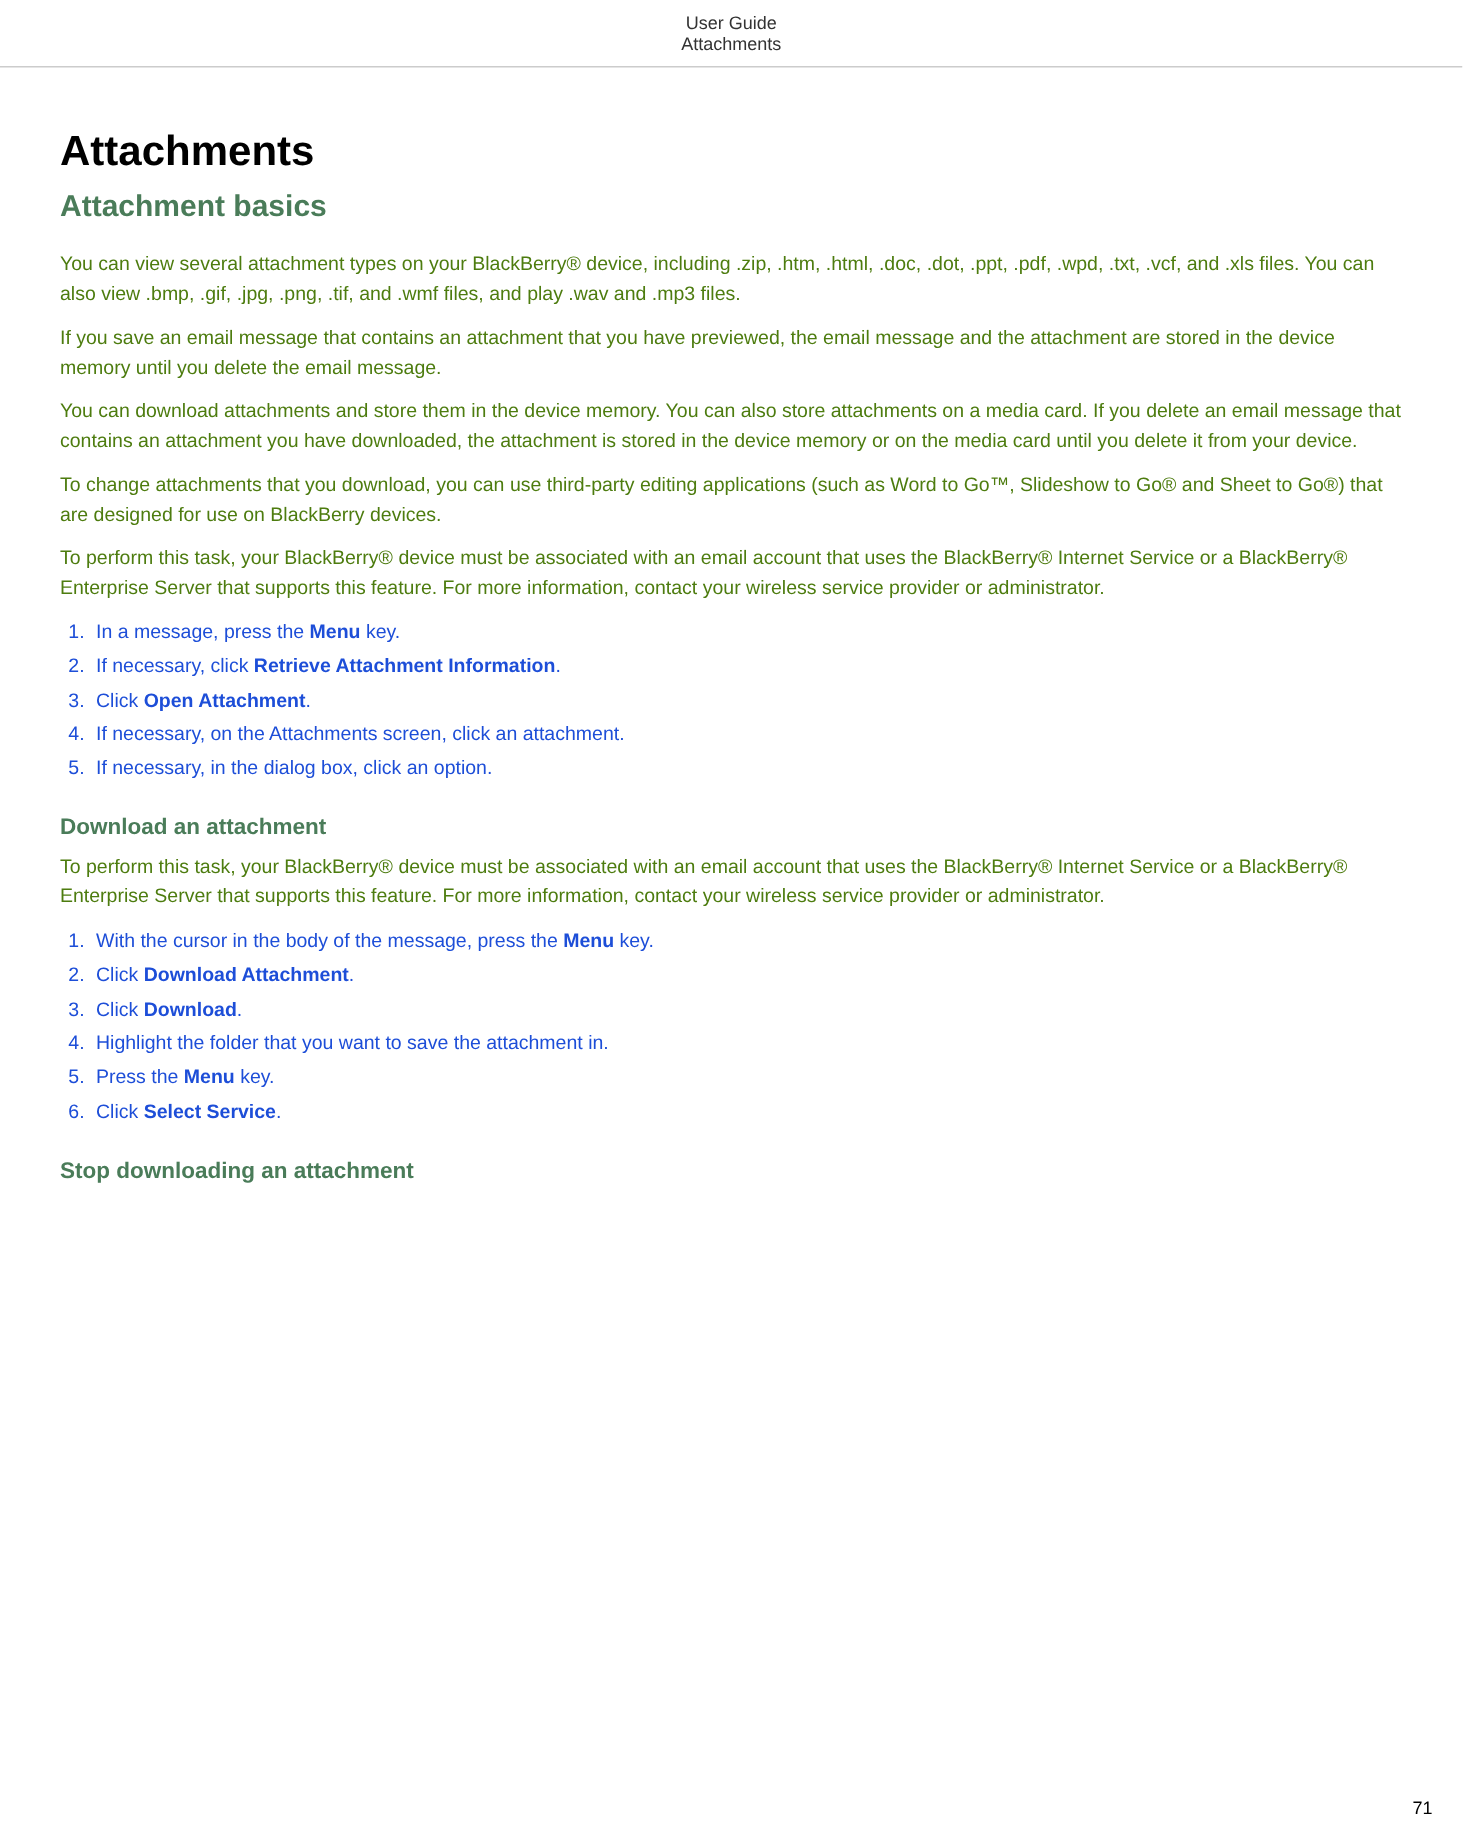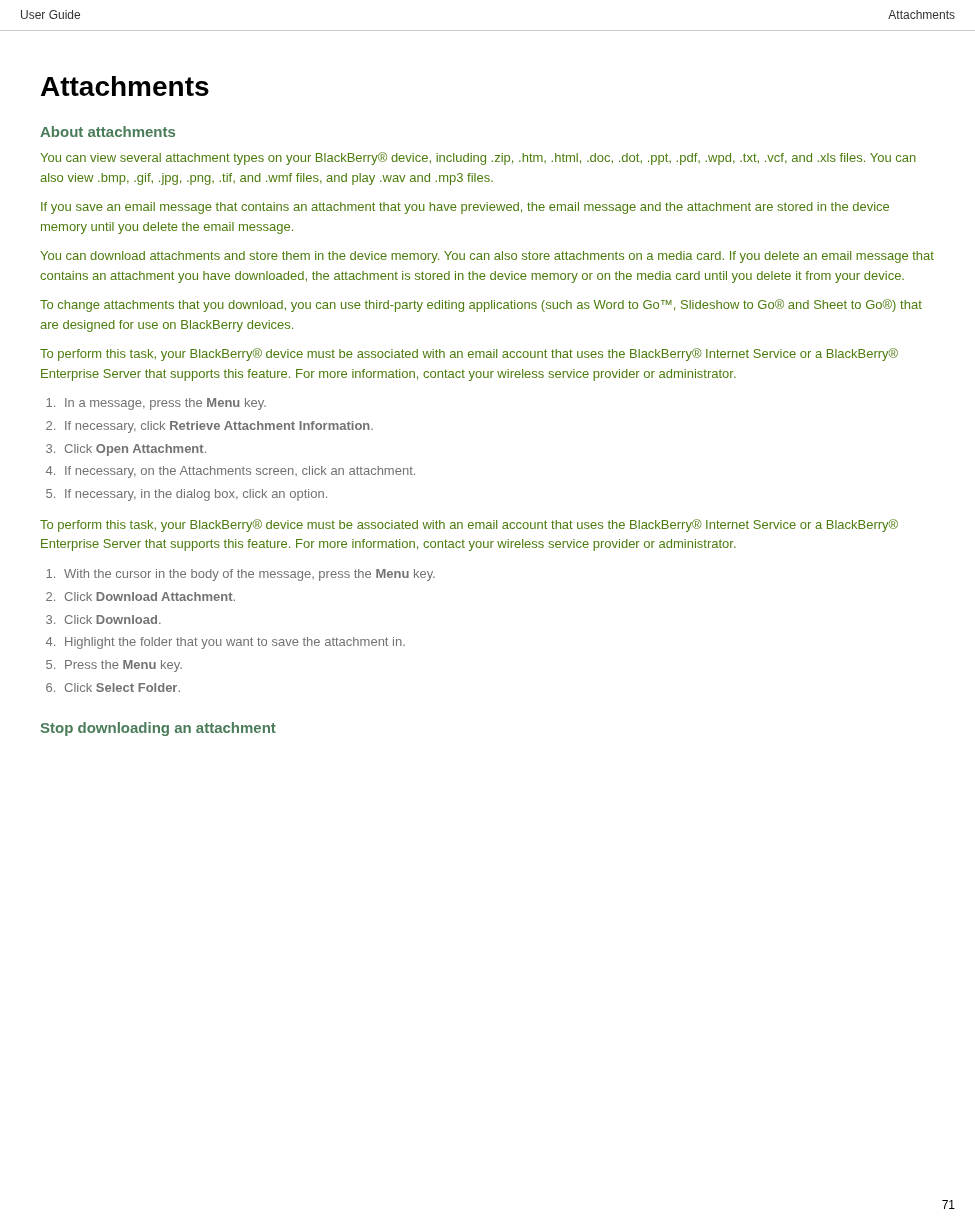--- a/index.html
+++ b/index.html
@@ -17,20 +17,21 @@
       background: #fff;
       position: relative;
     }
 
     .header {
       display: flex;
       justify-content: space-between;
       align-items: center;
       padding: 8px 20px;
       border-bottom: 1px solid #ccc;
+      flex-direction: column;
     }
 
     .header-left {
       font-size: 12px;
       color: #333;
     }
 
     .header-right {
       font-size: 12px;
       color: #333;
@@ -72,21 +73,21 @@
     }
 
     .numbered-list {
       margin-left: 20px;
       margin-bottom: 10px;
     }
 
     .numbered-list li {
       font-size: 13px;
       line-height: 1.6;
-      color: #737373;
+      color: #1d4ed8;
       margin-bottom: 2px;
       list-style-type: decimal;
       padding-left: 4px;
     }
 
     .bold-inline {
       font-weight: bold;
     }
 
     .footer-page-number {
@@ -106,23 +107,23 @@
 
 <div class="header">
   <span class="header-left">User Guide</span>
   <span class="header-right">Attachments</span>
 </div>
 
 <div class="content">
 
   <h1 class="page-title">Attachments</h1>
 
+  <h2 class="section-title">Attachment basics</h2>
 
   <div class="divider-space"></div>
-  <h3 class="subsection-title">About attachments</h3>
 
   <p class="body-text">You can view several attachment types on your BlackBerry® device, including .zip, .htm, .html, .doc, .dot, .ppt, .pdf, .wpd, .txt, .vcf, and .xls files. You can also view .bmp, .gif, .jpg, .png, .tif, and .wmf files, and play .wav and .mp3 files.</p>
 
   <p class="body-text">If you save an email message that contains an attachment that you have previewed, the email message and the attachment are stored in the device memory until you delete the email message.</p>
 
   <p class="body-text">You can download attachments and store them in the device memory. You can also store attachments on a media card. If you delete an email message that contains an attachment you have downloaded, the attachment is stored in the device memory or on the media card until you delete it from your device.</p>
 
   <p class="body-text">To change attachments that you download, you can use third-party editing applications (such as Word to Go™, Slideshow to Go® and Sheet to Go®) that are designed for use on BlackBerry devices.</p>
 
   <div class="divider-space"></div>
@@ -131,30 +132,31 @@
 
   <ol class="numbered-list">
     <li>In a message, press the <span class="bold-inline">Menu</span> key.</li>
     <li>If necessary, click <span class="bold-inline">Retrieve Attachment Information</span>.</li>
     <li>Click <span class="bold-inline">Open Attachment</span>.</li>
     <li>If necessary, on the Attachments screen, click an attachment.</li>
     <li>If necessary, in the dialog box, click an option.</li>
   </ol>
 
   <div class="divider-space"></div>
+  <h3 class="subsection-title">Download an attachment</h3>
 
   <p class="body-text">To perform this task, your BlackBerry® device must be associated with an email account that uses the BlackBerry® Internet Service or a BlackBerry® Enterprise Server that supports this feature. For more information, contact your wireless service provider or administrator.</p>
 
   <ol class="numbered-list">
     <li>With the cursor in the body of the message, press the <span class="bold-inline">Menu</span> key.</li>
     <li>Click <span class="bold-inline">Download Attachment</span>.</li>
     <li>Click <span class="bold-inline">Download</span>.</li>
     <li>Highlight the folder that you want to save the attachment in.</li>
     <li>Press the <span class="bold-inline">Menu</span> key.</li>
-    <li>Click <span class="bold-inline">Select Folder</span>.</li>
+    <li>Click <span class="bold-inline">Select Service</span>.</li>
   </ol>
 
   <div class="divider-space"></div>
   <h3 class="subsection-title">Stop downloading an attachment</h3>
 
 
 </div>
 
 <div class="footer-page-number">71</div>
 

